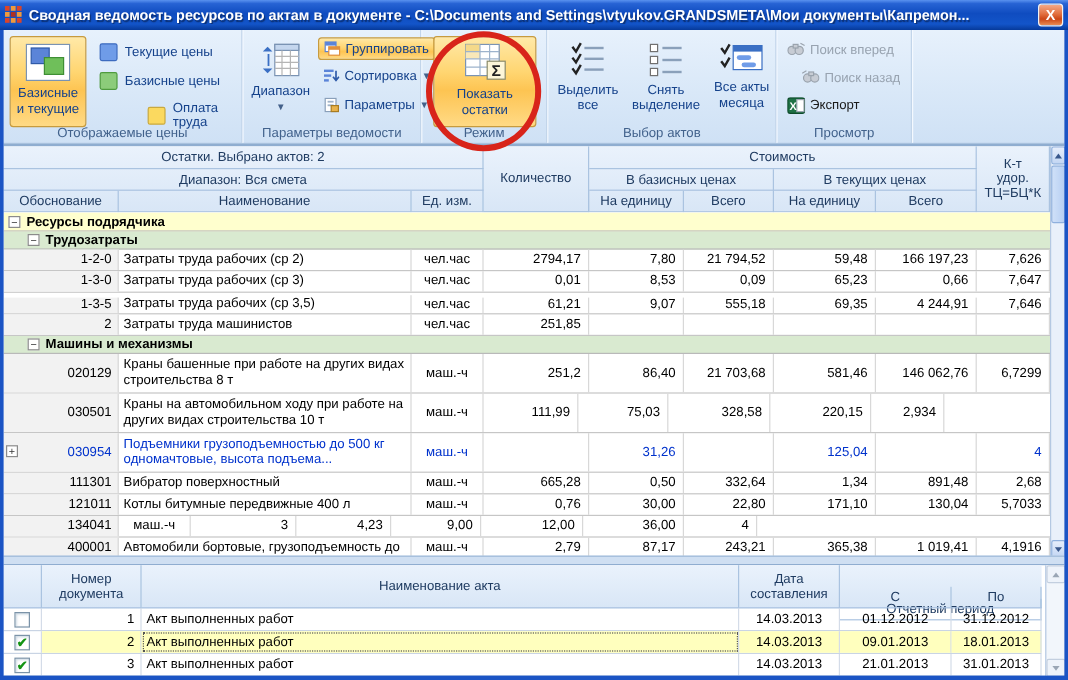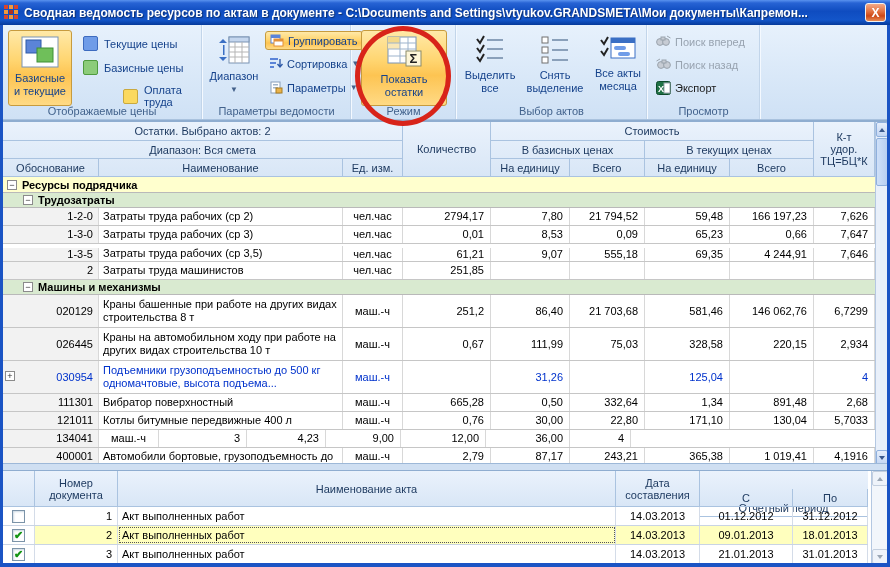--- a/index.html
+++ b/index.html
@@ -256,21 +256,21 @@
     <div class="rgroup" style="left:645px;width:112px;">
       <div class="smallbtn disabled" style="left:4px;top:8px;">
         <svg class="icon-svg" width="15" height="13" viewBox="0 0 15 13">
           <circle cx="4" cy="7" r="3.4" fill="#c7ccd4" stroke="#9aa3ad"></circle>
             <circle cx="10" cy="7" r="3.4" fill="#c7ccd4" stroke="#9aa3ad"></circle>
           <rect x="5" y="2" width="4" height="3" fill="#c7ccd4" stroke="#9aa3ad"></rect>
             <path d="M11 1 L14.5 3" stroke="#9aa3ad"></path>
         </svg>
         <span>Поиск вперед</span>
       </div>
-      <div class="smallbtn disabled" style="left:4px;top:31px;">
+      <div class="smallbtn disabled" style="left:16px;top:31px;">
         <svg class="icon-svg" width="15" height="13" viewBox="0 0 15 13">
           <circle cx="5" cy="7" r="3.4" fill="#c7ccd4" stroke="#9aa3ad"></circle>
             <circle cx="11" cy="7" r="3.4" fill="#c7ccd4" stroke="#9aa3ad"></circle>
           <rect x="6" y="2" width="4" height="3" fill="#c7ccd4" stroke="#9aa3ad"></rect>
             <path d="M4 1 L0.5 3" stroke="#9aa3ad"></path>
         </svg>
         <span>Поиск назад</span>
       </div>
       <div class="smallbtn" style="left:4px;top:54px;color:#1a1a1a;">
         <svg class="icon-svg" width="15" height="14" viewBox="0 0 15 14">
@@ -366,24 +366,23 @@
           <div class="mcell c-name" style="width: 244px;">Краны башенные при работе на других видах строительства 8 т</div>
           <div class="mcell c-unit" style="width: 60px;">маш.-ч</div>
           <div class="mcell c-num" style="width: 88px;">251,2</div>
           <div class="mcell c-num" style="width: 79px;">86,40</div>
           <div class="mcell c-num" style="width: 75px;">21 703,68</div>
           <div class="mcell c-num" style="width: 85px;">581,46</div>
           <div class="mcell c-num" style="width: 84px;">146 062,76</div>
           <div class="mcell c-num" style="width: 61px;">6,7299</div>
         </div>
         <div class="mrow" style="height: 33px;">
-          <div class="mcell c-code" style="width: 96px;">026445</div>
+          <div class="mcell c-code" style="width: 96px;">030501</div>
           <div class="mcell c-name" style="width: 244px;">Краны на автомобильном ходу при работе на других видах строительства 10 т</div>
           <div class="mcell c-unit" style="width: 60px;">маш.-ч</div>
-          <div class="mcell c-num" style="width: 88px;">0,67</div>
           <div class="mcell c-num" style="width: 79px;">111,99</div>
           <div class="mcell c-num" style="width: 75px;">75,03</div>
           <div class="mcell c-num" style="width: 85px;">328,58</div>
           <div class="mcell c-num" style="width: 84px;">220,15</div>
           <div class="mcell c-num" style="width: 61px;">2,934</div>
         </div>
         <div class="mrow blue" style="height: 33px;">
           <div class="mcell c-code" style="width: 96px;">030954<span class="expbox rowexp">+</span></div>
           <div class="mcell c-name" style="width: 244px;">Подъемники грузоподъемностью до 500 кг одномачтовые, высота подъема...</div>
           <div class="mcell c-unit" style="width: 60px;">маш.-ч</div>

